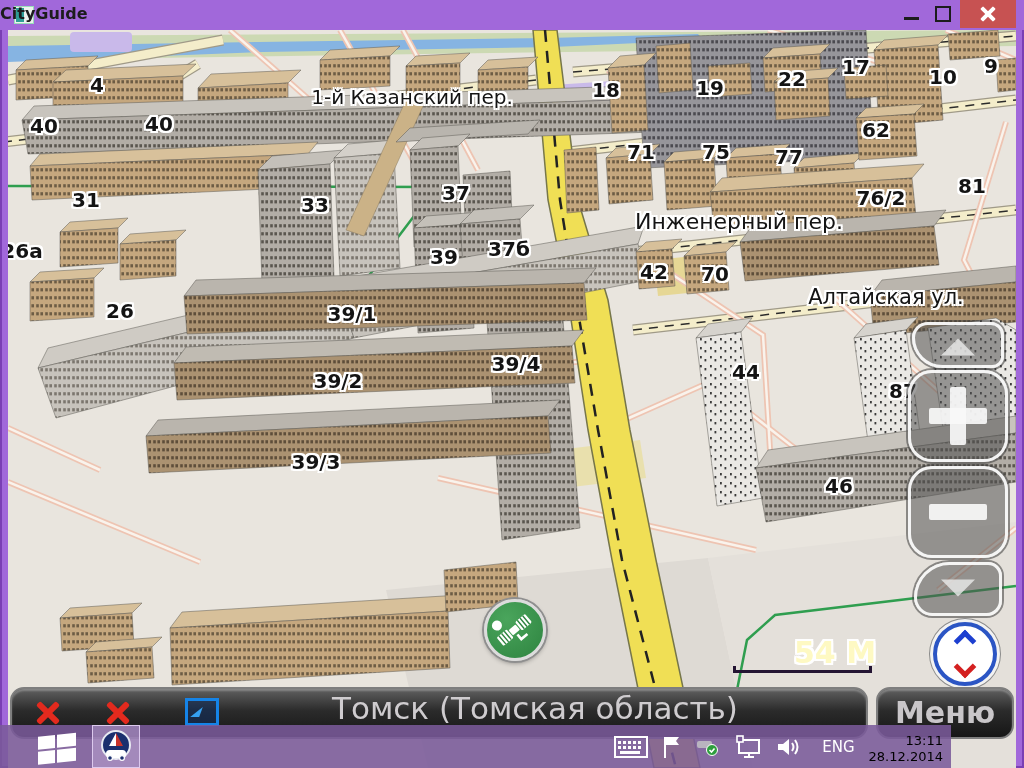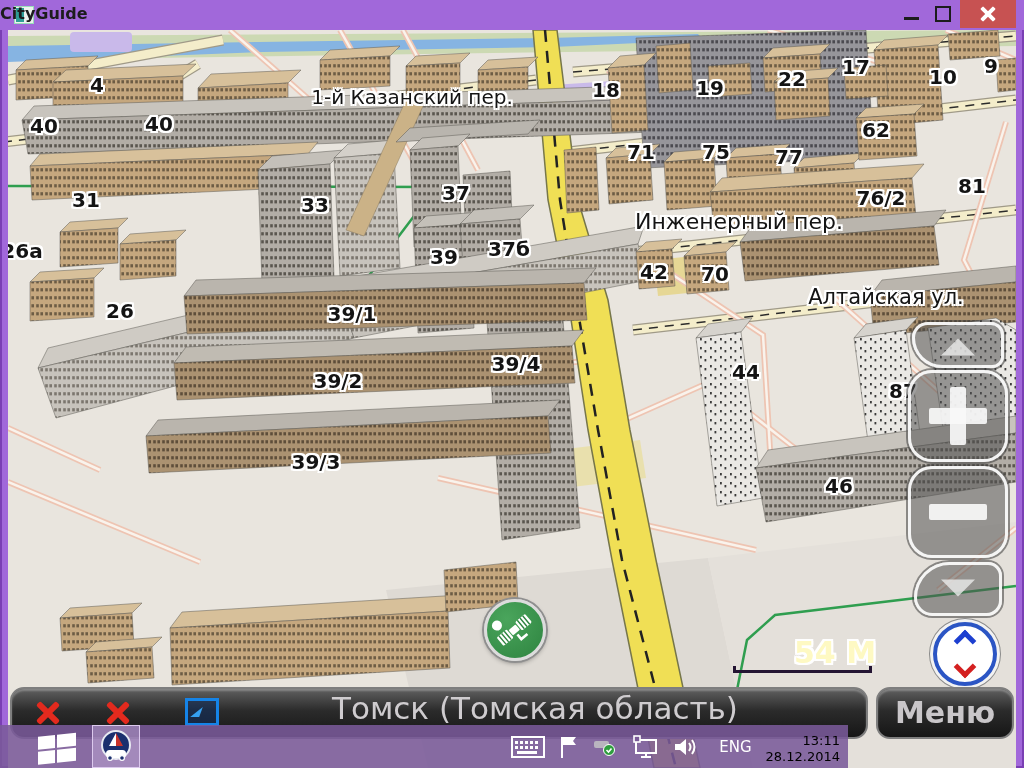--- a/index.html
+++ b/index.html
@@ -69,21 +69,21 @@
   .menu-btn span { font-size:30px; font-weight:bold; color:#c9c6c9; margin-top:6px; }
   .alert-x { position:absolute; top:700px; width:26px; height:26px; }
   .alert-x::before,.alert-x::after { content:""; position:absolute; left:-1px; top:10px; width:28px; height:6px; background:#e32a1e; border-radius:2px; }
   .alert-x::before { transform:rotate(45deg);} .alert-x::after { transform:rotate(-45deg);}
   .x1 { left:35px; } .x2 { left:105px; }
   .blue-ind { position:absolute; left:185px; top:698px; width:34px; height:28px; border:3px solid #1584e8; background:rgba(15,45,95,.55); }
   .blue-ind::before { content:""; position:absolute; left:4px; top:6px; width:0; height:0;
      border-left:9px solid transparent; border-bottom:10px solid #35a0f0; transform:skewX(-20deg); }
 
   
-  .taskbar { position:absolute; left:0; top:725px; width:848px; height:43px; background:rgba(122,90,154,.88); }
+  .taskbar { position:absolute; left:0; top:725px; width:951px; height:43px; background:rgba(122,90,154,.88); }
   .start-btn { position:absolute; left:36px; top:4px; width:44px; height:36px; }
   .app-btn { position:absolute; left:92px; top:0; width:48px; height:43px; background:rgba(215,195,235,.35); border:1px solid #dcc9ee; display:flex; align-items:center; justify-content:center; }
   .tray { position:absolute; right:0; top:0; height:43px; display:flex; align-items:center; }
   .tray-icon { margin-right:14px; }
   .tray-lang { color:#fff; font-size:15px; margin:0 14px 0 6px; }
   .tray-clock { color:#000000; font-size:13px; text-align:right; line-height:16px; margin-right:8px; padding-top:4px; }
 </style>
 </head>
 <body>
 

